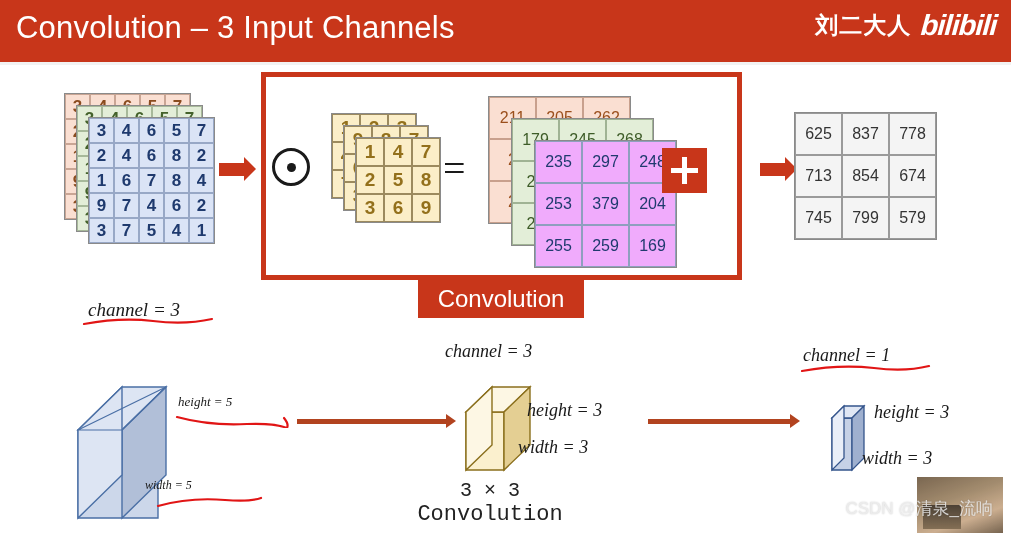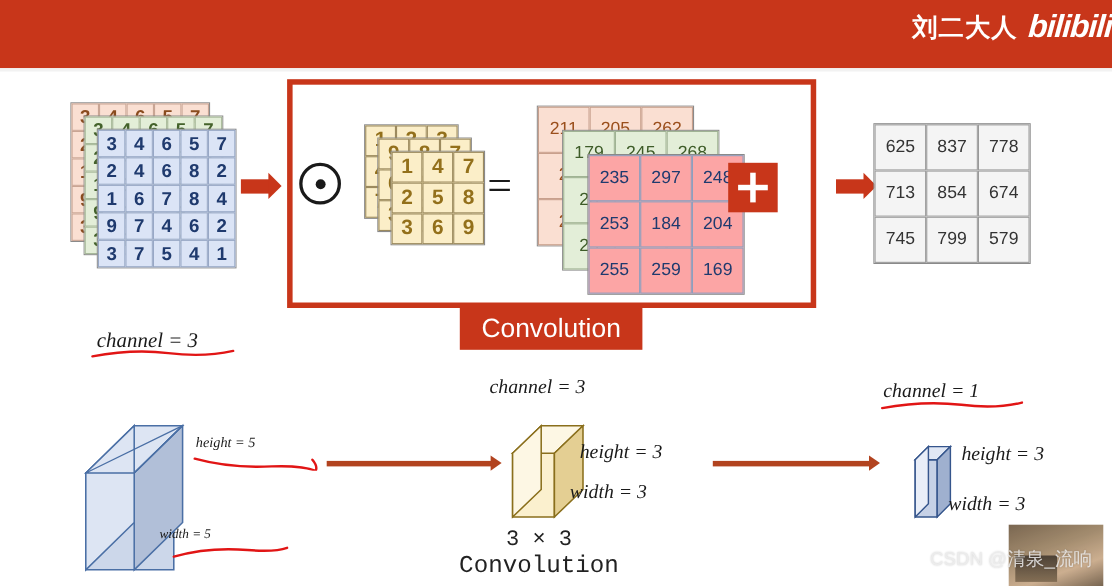--- a/index.html
+++ b/index.html
@@ -22,21 +22,21 @@
     position: absolute;
     left: 16px; top: 10px;
     font-size: 31px;
     color: #ffffff;
     letter-spacing: 0.2px;
     font-weight: 400;
     white-space: nowrap;
   }
   #brand-block {
     position: absolute;
-    right: 0; top: 9px;
+    right: 14px; top: 9px;
     display: flex;
     align-items: center;
     gap: 10px;
   }
   #brand-name {
     font-size: 23px;
     color: #ffffff;
     font-weight: 700;
     letter-spacing: 1px;
     white-space: nowrap;
@@ -85,21 +85,21 @@
     border-color: #9c8a5e;
     color: #93701b;
     font-size: 19px;
   }
 
   
   .r-plane { grid-template-columns: repeat(3, 47px); grid-template-rows: repeat(3, 42px); }
   .r-plane .cell { font-size: 16px; font-weight: 400; }
   .res-pink  .cell { background: #fadfd2; border-color: #c8a08d; color: #9b4f1c; }
   .res-green .cell { background: #e3eed8; border-color: #a0b394; color: #3e5c28; }
-  .res-blue  .cell { background: #fca5a5; border-color: #8e9fbe; color: #1f3a6e; }
+  .res-blue  .cell { background: #f0abfc; border-color: #8e9fbe; color: #1f3a6e; }
 
   
   .out-plane { grid-template-columns: repeat(3, 47px); grid-template-rows: repeat(3, 42px); }
   .out-plane .cell {
     background: #f4f4f4;
     border-color: #9a9a9a;
     color: #333333;
     font-size: 16px;
     font-weight: 400;
   }
@@ -233,20 +233,21 @@
     color: #e9e9e9;
     opacity: .85;
     white-space: nowrap;
     text-shadow: 0 0 2px rgba(0,0,0,.25);
   }
 </style>
 </head>
 <body>
 
 <div id="header">
+  <div id="header-title">Convolution – 3 Input Channels</div>
   <div id="brand-block">
     <span id="brand-name">刘二大人</span>
     <span id="bilibili-logo">bilibili</span>
   </div>
 </div>
 <div id="header-underline"></div>
 
 <div class="grid in-plane plane-pink" style="left:64px; top:93px;">
     <div class="cell">3</div>
     <div class="cell">4</div>
@@ -391,21 +392,21 @@
     <div class="cell"></div>
     <div class="cell">23</div>
     <div class="cell"></div>
     <div class="cell"></div>
   </div>
 <div class="grid r-plane res-blue" style="left:534px; top:140px;">
     <div class="cell">235</div>
     <div class="cell">297</div>
     <div class="cell">248</div>
     <div class="cell">253</div>
-    <div class="cell">184</div>
+    <div class="cell">379</div>
     <div class="cell">204</div>
     <div class="cell">255</div>
     <div class="cell">259</div>
     <div class="cell">169</div>
   </div>
 
 <div class="op-plus" style="left:662px; top:148px;"></div>
 
 <div id="conv-banner">Convolution</div>
 

